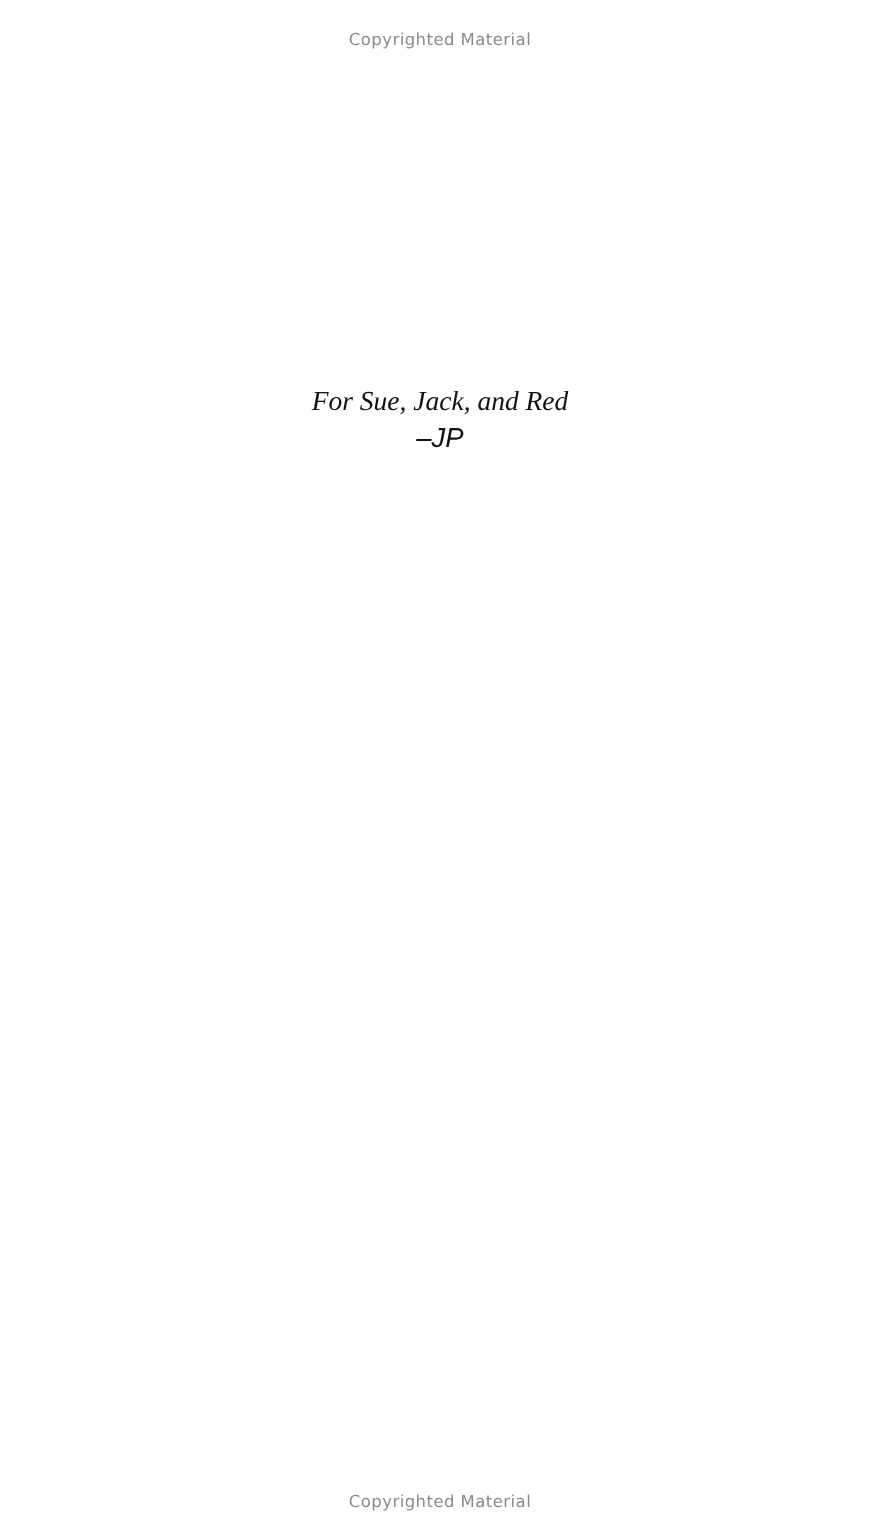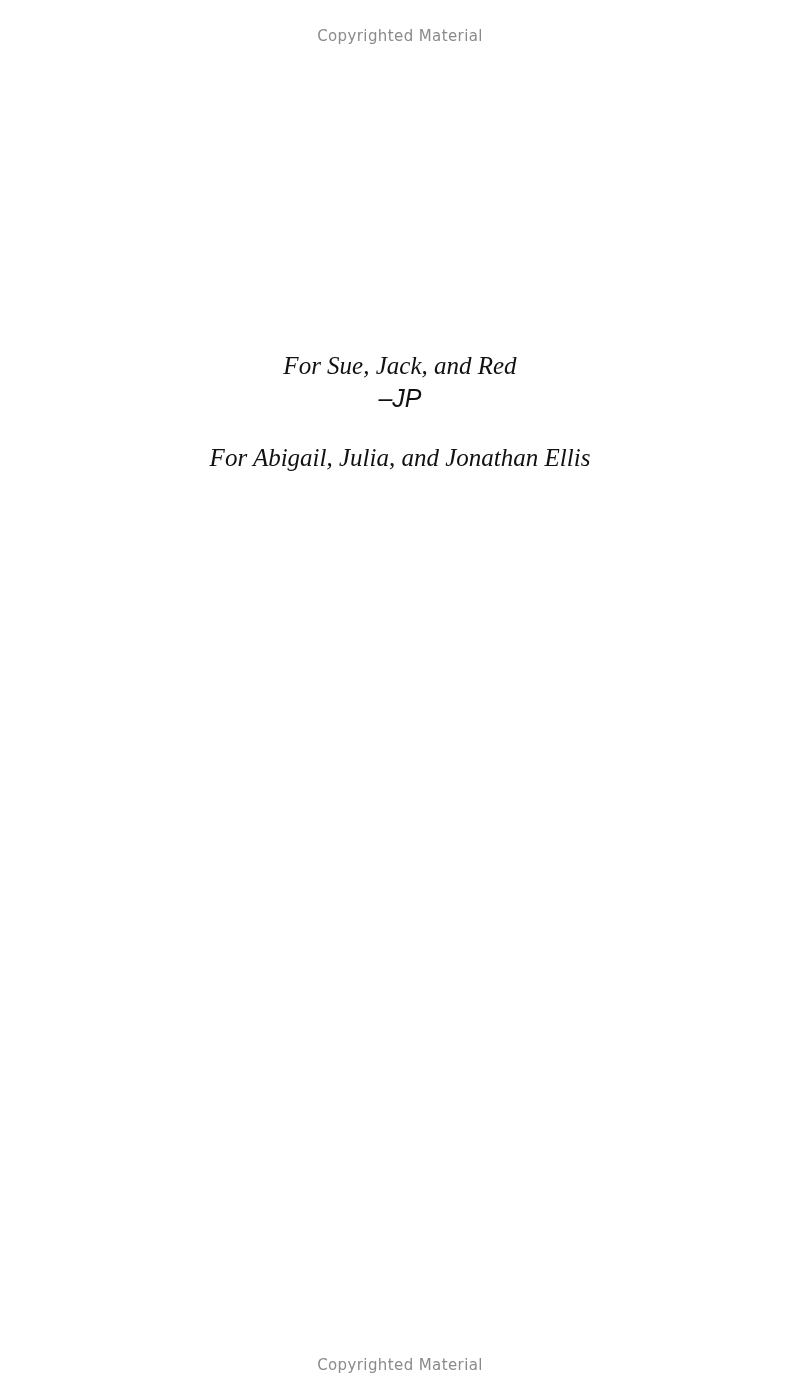--- a/index.html
+++ b/index.html
@@ -80,18 +80,17 @@
 <div class="page">
 
   <div class="watermark watermark-top">Copyrighted Material</div>
 
   <div class="dedication-block dedication-one">
     <div class="dedication-line">For Sue, Jack, and Red</div>
     <div class="dedication-signature">–JP</div>
   </div>
 
   <div class="dedication-block dedication-two">
-    <div class="dedication-line">For Abigail, Julia, and Jonathan Ellis</div>
   </div>
 
   <div class="watermark watermark-bottom">Copyrighted Material</div>
 
 </div>
 
 </body></html>

